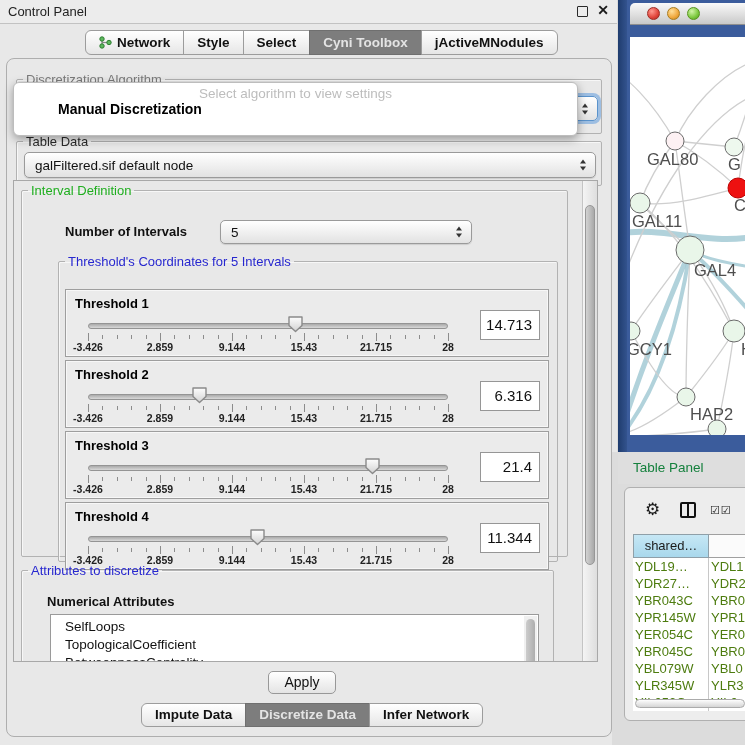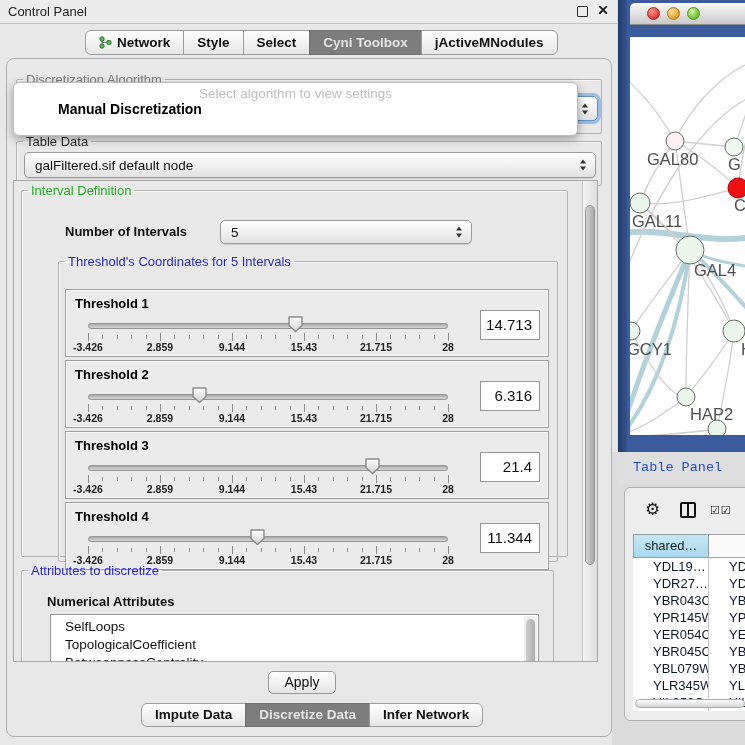--- a/index.html
+++ b/index.html
@@ -98,38 +98,38 @@
                             background:linear-gradient(90deg,#1f3c6e,#33538e); }
   .net-titlebar { position:absolute; left:12px; top:3px; width:115px; height:22px;
                   background:linear-gradient(#fafafa,#c9c9c9); border-bottom:1px solid #8e8e8e; border-radius:5px 0 0 0; }
   .light { position:absolute; top:4px; width:13px; height:13px; border-radius:50%; }
   .light.red   { left:17px; background:radial-gradient(circle at 35% 30%, #ff9a90, #e0443a 60%, #a82a22); border:1px solid #9e2b24; }
   .light.yellow{ left:37px; background:radial-gradient(circle at 35% 30%, #ffe09a, #f0a73c 60%, #bb7d18); border:1px solid #a97c1e; }
   .light.green { left:57px; background:radial-gradient(circle at 35% 30%, #d2f5a8, #7cc83e 60%, #4f9a1e); border:1px solid #57941d; }
   .net-canvas { position:absolute; left:12px; top:37px; width:115px; height:398px; background:#ffffff; overflow:hidden; }
 
   .tablepanel-bar { position:absolute; left:618px; top:452px; width:127px; height:32px; background:#dedede; }
-  .tablepanel-bar .t { position:absolute; left:15px; top:8px; font-size:13.5px; color:#1d4ed8;font-family:Liberation Mono, monospace; }
+  .tablepanel-bar .t { position:absolute; left:15px; top:8px; font-size:13.5px; color:#15803d; }
   .right-bg { position:absolute; left:612px; top:452px; width:133px; height:293px; background:#dcdcdc; }
 
   .table-box { position:absolute; left:624px; top:487px; width:130px; height:234px;
                background:#ededed; border:1px solid #b0b0b0; border-radius:6px; overflow:hidden; }
   .gear-ic { position:absolute; left:20px; top:11px; font-size:17px; color:#1a1a1a;
              font-family:"DejaVu Sans", sans-serif; }
   .split-ic { position:absolute; left:55px; top:14px; width:16px; height:16px; border:2px solid #111; border-radius:2px; }
   .split-ic::after { content:""; position:absolute; left:5px; top:0; width:2px; height:12px; background:#111; }
   .checks-ic { position:absolute; left:85px; top:16px; font-size:11px; letter-spacing:1px; color:#111;
                font-family:"DejaVu Sans", sans-serif; }
   .grid { position:absolute; left:8px; top:46px; width:156px; height:177px; background:#ffffff; }
   .grid .hrow { display:flex; height:24px; }
   .grid .hcell { font-size:13px; line-height:22px; text-align:center; border:1px solid #8f9fa8; }
   .grid .hcell.c1 { width:76px; background:linear-gradient(#c6e7f5,#a9d8ec); }
   .grid .hcell.c2 { width:80px; background:#fbfbfb; border-left:none; border-color:#a0a0a0; }
   .grid .row { display:flex; height:17px; }
-  .grid .cell { font-size:13px; line-height:17px; padding-left:20px; white-space:nowrap; overflow:hidden; color:#0f172a; }
+  .grid .cell { font-size:13px; line-height:17px; padding-left:2px; white-space:nowrap; overflow:hidden; color:#4d7c0f; }
   .grid .cell.c1 { width:76px; border-right:1px solid #c8c8c8; }
   .grid .cell.c2 { width:80px; }
   .hscroll { position:absolute; left:10px; top:211px; width:110px; height:9px; border-radius:5px;
              background:linear-gradient(#fdfdfd,#d5d5d5); border:1px solid #ababab; z-index:5; }
 </style>
 </head>
 <body>
 
 <div class="left-panel">
   <div class="titlebar">

